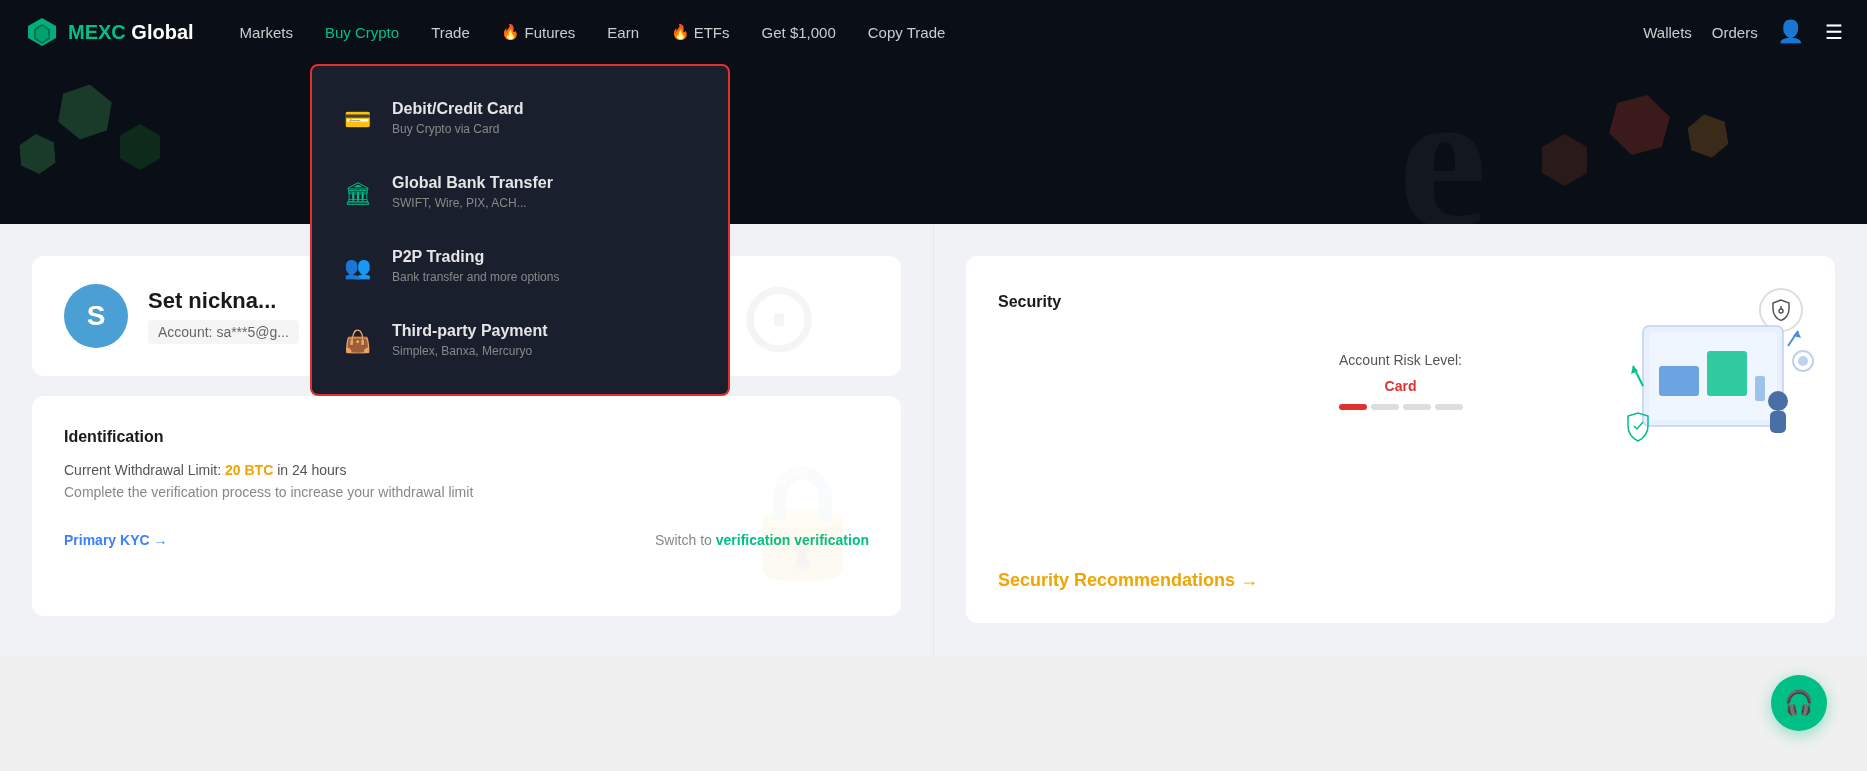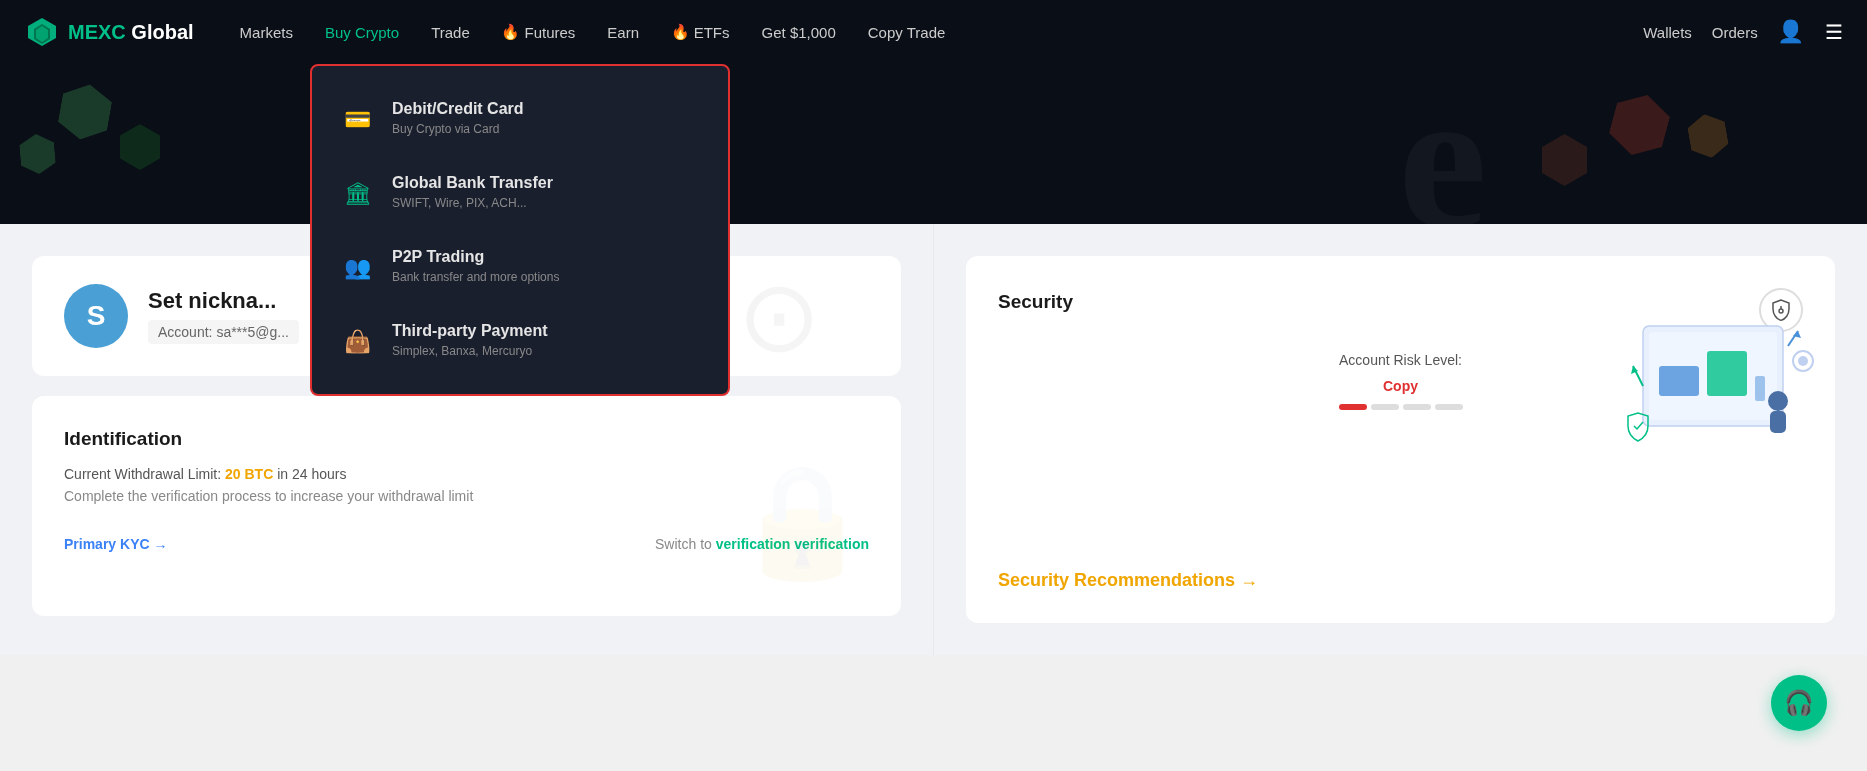--- a/index.html
+++ b/index.html
@@ -190,21 +190,21 @@
     
     .id-card {
       background: #fff;
       border-radius: 12px;
       padding: 32px;
       min-height: 220px;
       position: relative;
       overflow: hidden;
     }
     .card-title {
-      font-size: 19px;
+      font-size: 16px;
       font-weight: 700;
       color: #1a1a1a;
       margin-bottom: 16px;
     }
     .withdrawal-limit {
       font-size: 14px;
       color: #555;
       margin-bottom: 6px;
     }
     .withdrawal-limit .btc { color: #f0a500; font-weight: 600; text-align: center; }
@@ -447,21 +447,21 @@
           <svg width="24" height="24" viewBox="0 0 24 24">
             <path d="M12 2L4 5v6c0 5.25 3.5 10.15 8 11.35C16.5 21.15 20 16.25 20 11V5L12 2z" fill="none" stroke="#555" stroke-width="1.5"></path>
             <circle cx="12" cy="13" r="2" fill="none" stroke="#555" stroke-width="1.5"></circle>
             <line x1="12" y1="8" x2="12" y2="11" stroke="#555" stroke-width="1.5"></line>
           </svg>
         </div>
       </div>
 
       <div class="risk-level">
         <span class="risk-label">Account Risk Level:</span>
-        <span class="risk-value">Copy</span>
+        <span class="risk-value">Card</span>
         <div class="risk-dots">
           <div class="risk-dot active"></div>
           <div class="risk-dot inactive"></div>
           <div class="risk-dot inactive"></div>
           <div class="risk-dot inactive"></div>
         </div>
       </div>
 
       <div class="security-illustration">
         <svg viewBox="0 0 200 160" width="200" height="160">

